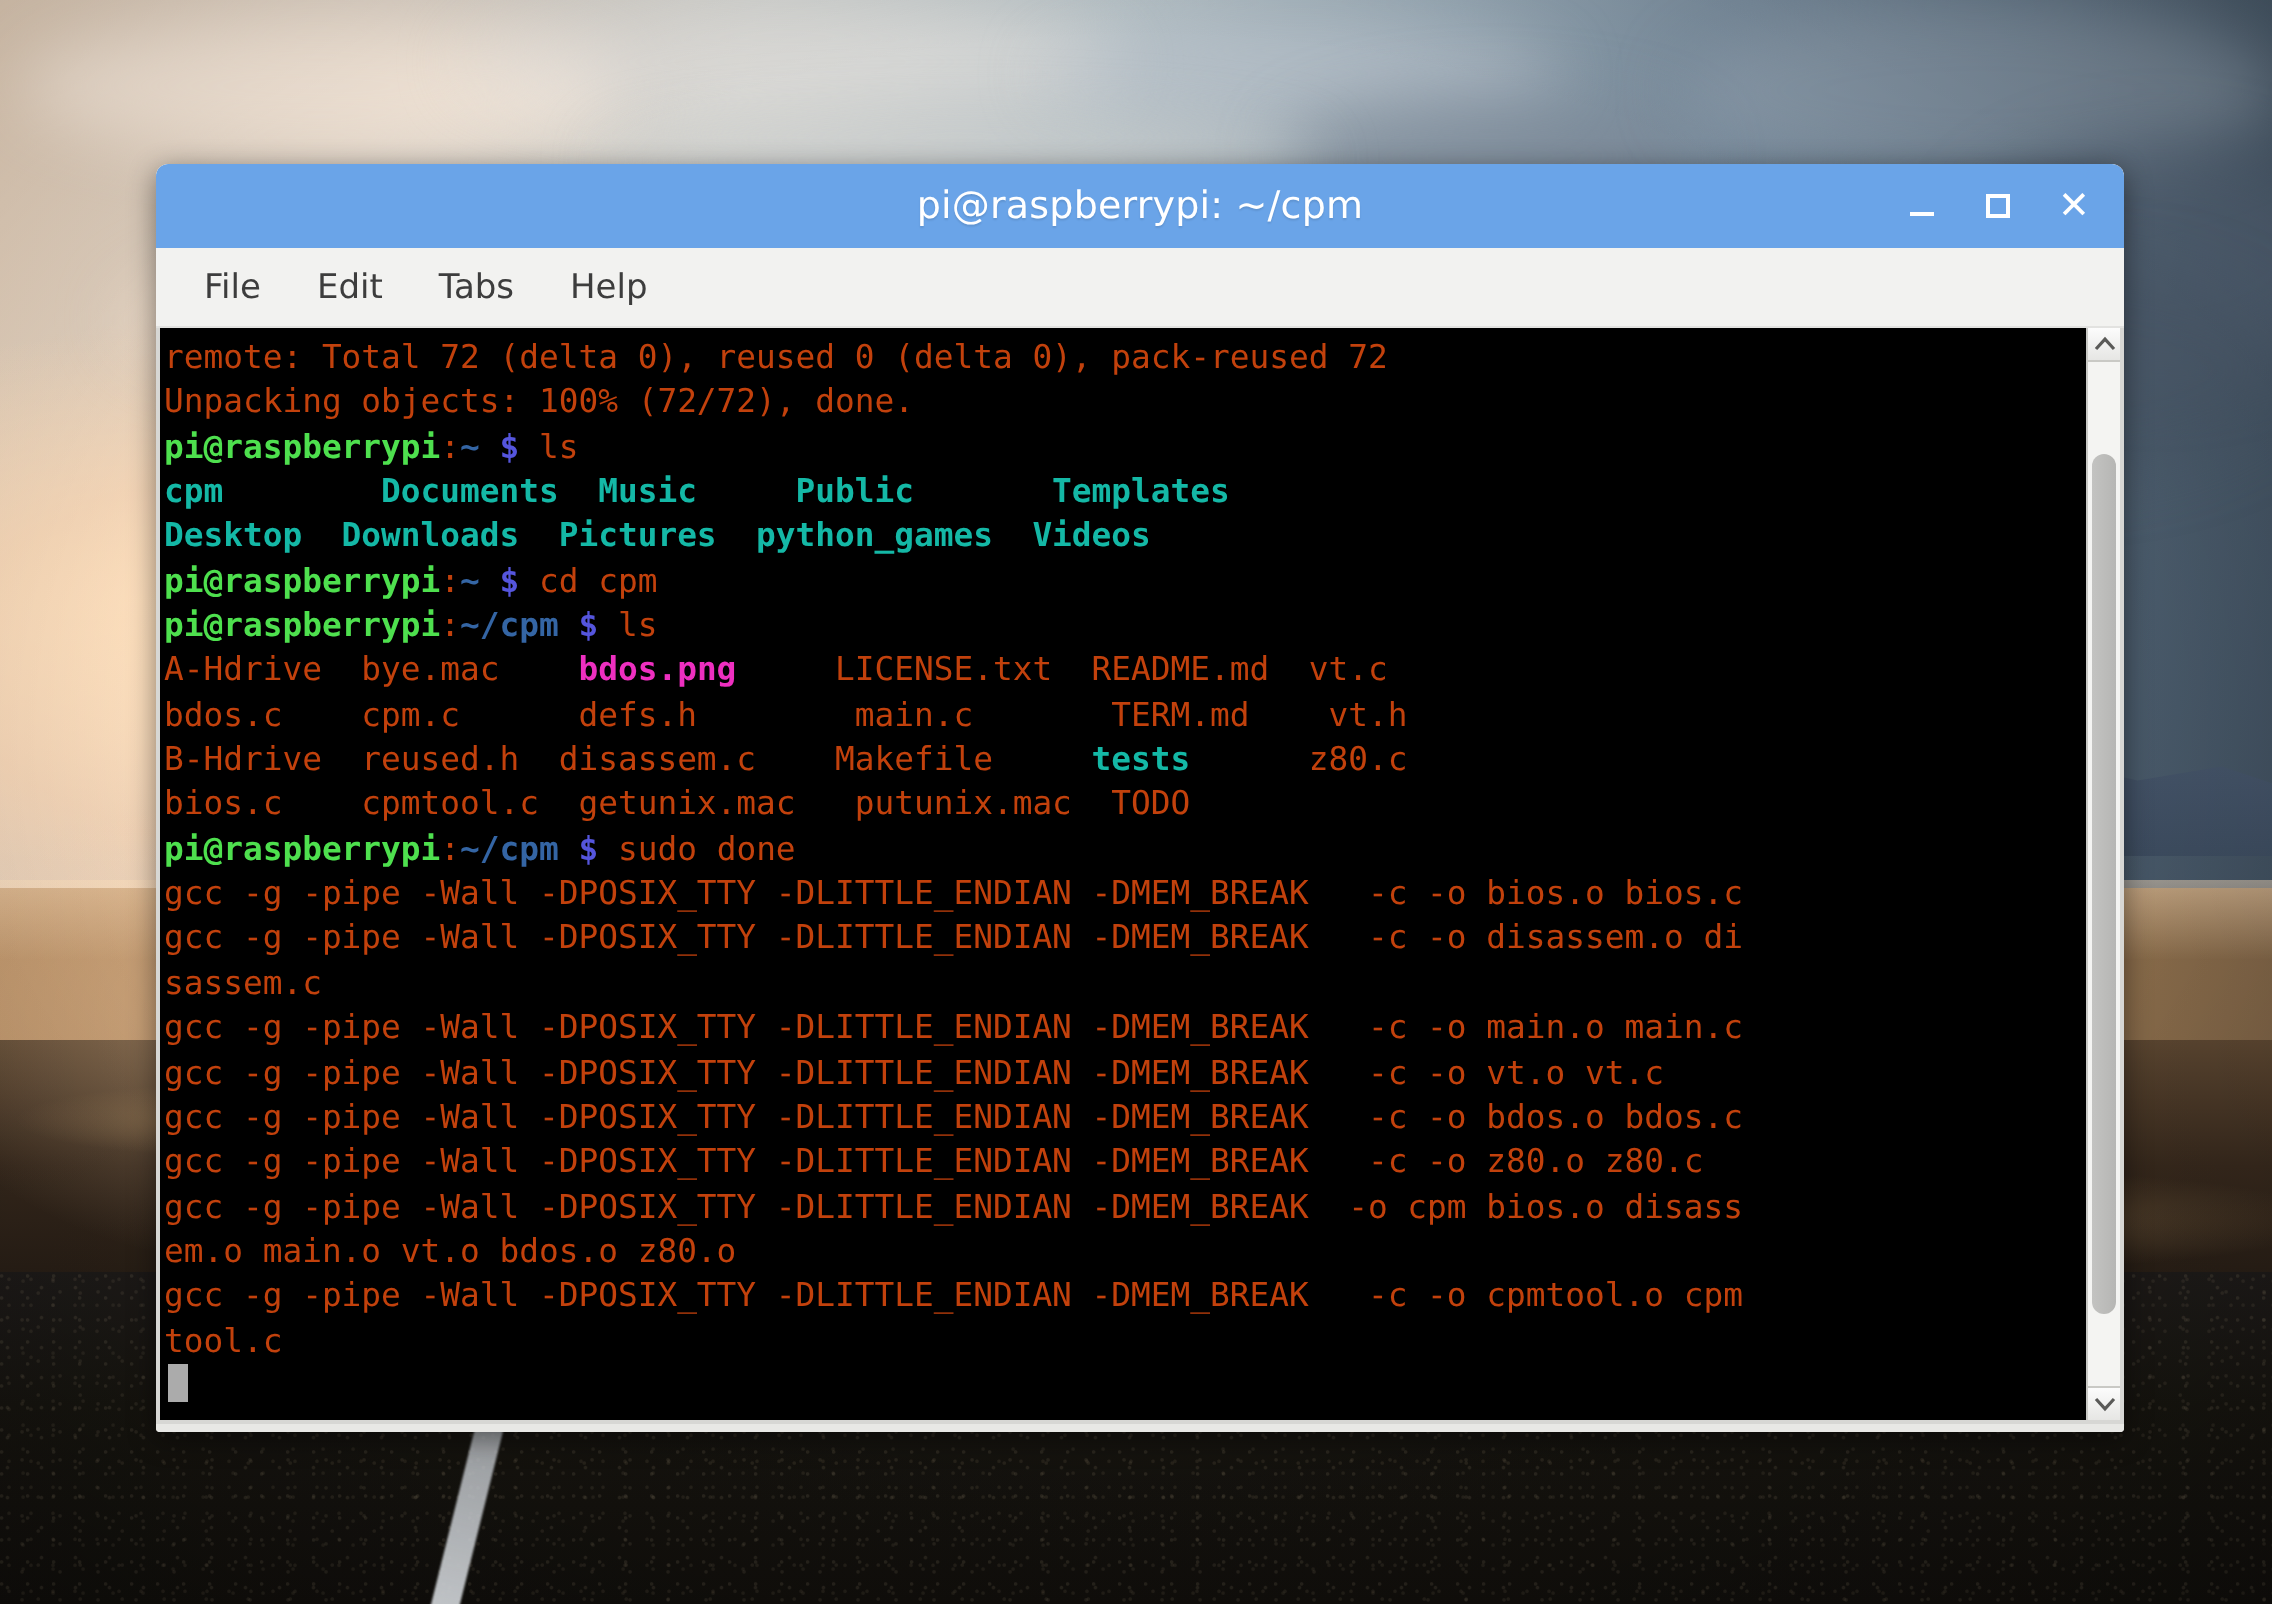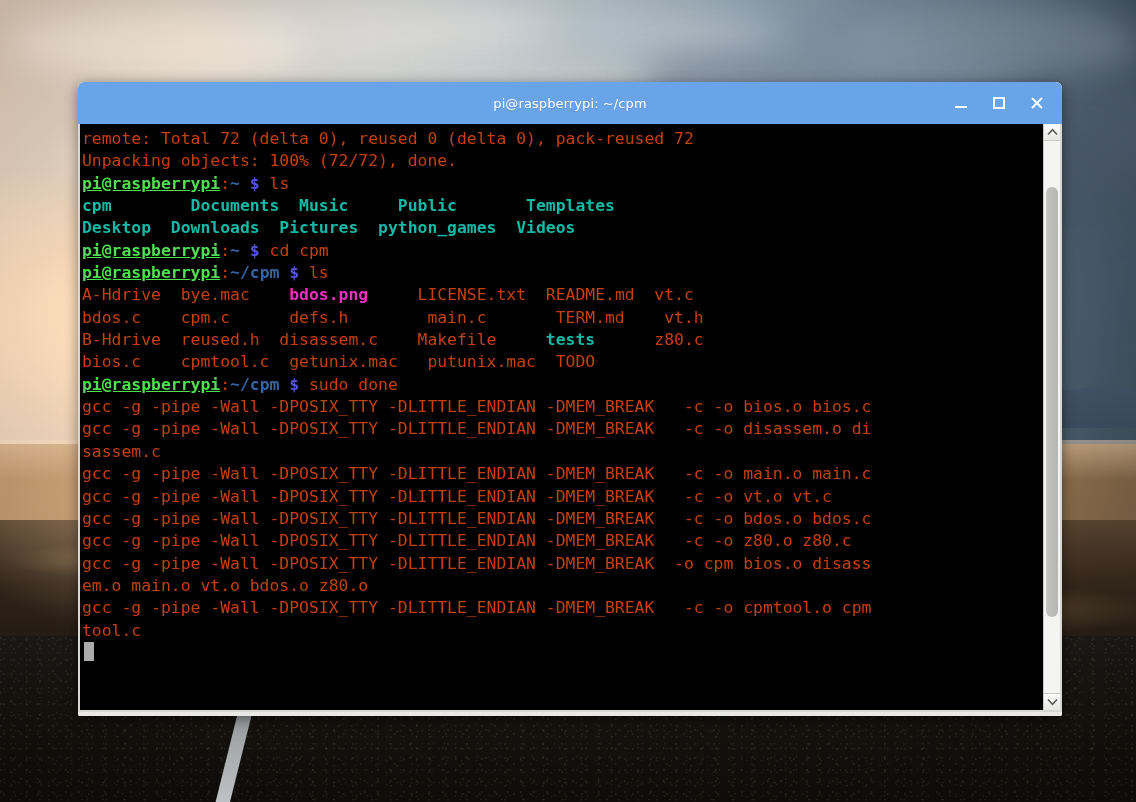--- a/index.html
+++ b/index.html
@@ -152,21 +152,21 @@
     background: #6aa4e8;
     border-radius: 6px 6px 0 0;
     position: relative;
     display: flex;
     align-items: center;
     justify-content: center;
     flex: 0 0 auto;
   }
   .title-text {
     color: #ffffff;
-    font-size: 13px;
+    font-size: 19px;
     font-family: "DejaVu Sans", sans-serif;
     letter-spacing: 0.1px;
     text-shadow: 0 1px 1px rgba(0,0,0,0.10);
   }
   .win-buttons {
     position: absolute;
     right: 14px; top: 0; bottom: 0;
     display: flex;
     align-items: center;
     gap: 16px;
@@ -229,21 +229,21 @@
     font-size: 16.4px;
     line-height: 22.35px;
     letter-spacing: 0px;
     color: #d0cfcc;
     white-space: pre;
     tab-size: 8;
   }
   pre.term-text span { white-space: pre; }
 
   .t-white  { color: #c2410c; }
-  .t-green  { color: #4ee04e; font-weight: bold; text-decoration: underline; }
+  .t-green  { color: #4ee04e; font-weight: bold; }
   .t-blue   { color: #3465a4; font-weight: bold; }
   .t-blueb  { color: #14b8a6; font-weight: bold; text-align: right; }
   .t-magenta{ color: #ee2fc0; font-weight: bold; }
   .t-promptsym { color: #5555dd; font-weight: bold; }
 
   .cursor-block {
     position: absolute;
     left: 4px;
     width: 9.6px;
     height: 19px;
@@ -330,20 +330,26 @@
       </div>
       <div class="win-btn">
         <div class="glyph-max"></div>
       </div>
       <div class="win-btn">
         <div class="glyph-close">✕</div>
       </div>
     </div>
   </div>
 
+  <div class="menubar">
+    <div class="menu-item">File</div>
+    <div class="menu-item">Edit</div>
+    <div class="menu-item">Tabs</div>
+    <div class="menu-item">Help</div>
+  </div>
 
   <div class="term-body">
     <div class="term-screen">
       <pre class="term-text" id="term-output"><span><span class="t-white">remote: Total 72 (delta 0), reused 0 (delta 0), pack-reused 72</span></span>
 <span><span class="t-white">Unpacking objects: 100% (72/72), done.</span></span>
 <span><span class="t-green">pi@raspberrypi</span><span class="t-white">:</span><span class="t-blue">~</span><span class="t-white"> </span><span class="t-promptsym">$</span><span class="t-white"> ls</span></span>
 <span><span class="t-blueb">cpm        Documents  Music     Public       Templates</span></span>
 <span><span class="t-blueb">Desktop  Downloads  Pictures  python_games  Videos</span></span>
 <span><span class="t-green">pi@raspberrypi</span><span class="t-white">:</span><span class="t-blue">~</span><span class="t-white"> </span><span class="t-promptsym">$</span><span class="t-white"> cd cpm</span></span>
 <span><span class="t-green">pi@raspberrypi</span><span class="t-white">:</span><span class="t-blue">~/cpm</span><span class="t-white"> </span><span class="t-promptsym">$</span><span class="t-white"> ls</span></span>

